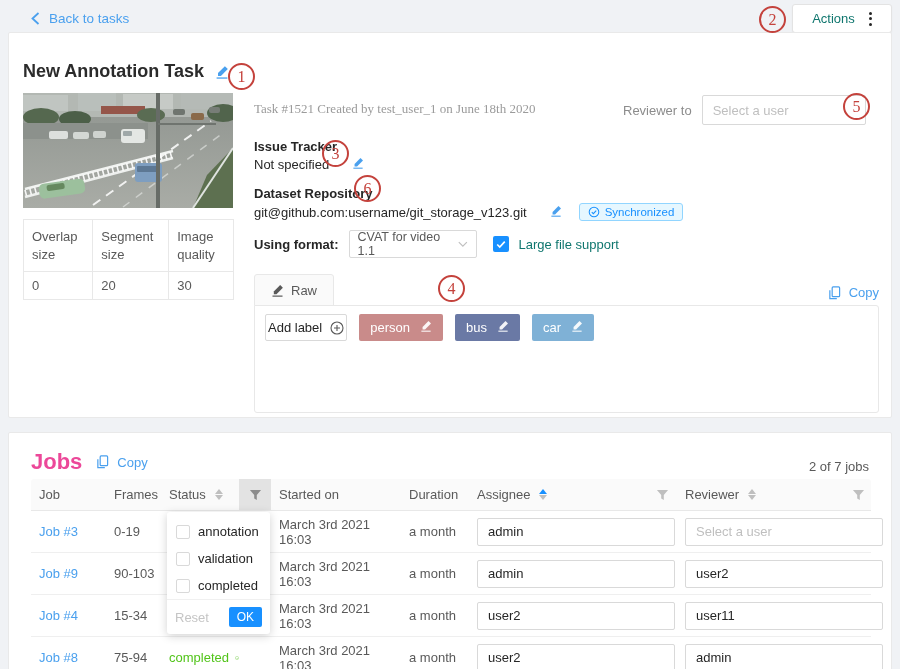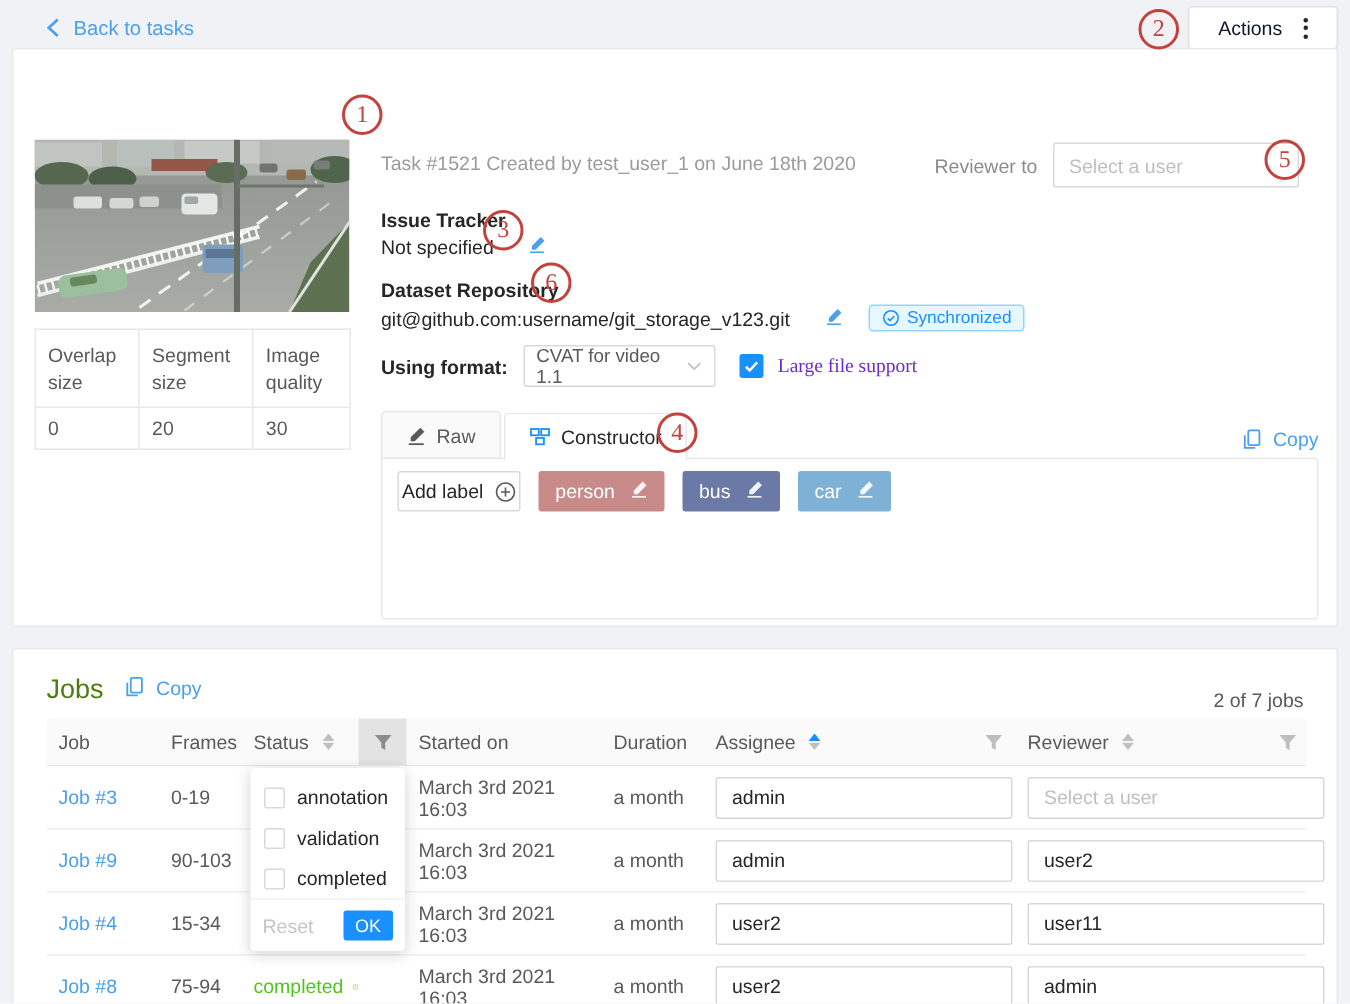--- a/index.html
+++ b/index.html
@@ -5,75 +5,75 @@
   * { margin:0; padding:0; box-sizing:border-box; }
   html,body { width:900px; height:669px; }
   body { font-family:"Liberation Sans", sans-serif; background:#f0f2f5; color:#262626; }
   .page { position:relative; width:900px; height:669px; overflow:hidden; background:#f0f2f5; }
 
   
   .back-link { position:absolute; left:30px; top:11px; display:flex; align-items:center; gap:8px;
     color:#4aa0ee; font-size:13.5px; cursor:pointer; }
   .actions-btn { position:absolute; right:8px; top:4px; width:100px; height:29px; background:#fff;
     border:1px solid #e3e3e3; border-radius:3px; display:flex; align-items:center; justify-content:center;
-    gap:14px; font-size:13px; color:#0f172a; cursor:pointer; box-shadow:0 1px 2px rgba(0,0,0,.04); }
+    gap:14px; font-size:13px; color:#0f766e; cursor:pointer; box-shadow:0 1px 2px rgba(0,0,0,.04); }
   .kebab { display:flex; flex-direction:column; gap:2.5px; }
   .kebab i { width:3px; height:3px; border-radius:50%; background:#262626; }
 
   
   .card { position:absolute; left:8px; width:884px; background:#fff; border:1px solid #e9e9e9; border-radius:2px; }
   .card.task-card { top:32px; height:386px; }
   .card.jobs-card { top:432px; height:246px; }
 
   
   .task-title { position:absolute; left:14px; top:28px; font-size:18px; font-weight:700; color:#2b2b2b; }
   .edit-ic { color:#4aa0ee; display:inline-block; vertical-align:-2px; margin-left:6px; cursor:pointer; }
   .preview { position:absolute; left:14px; top:60px; width:210px; height:115px; overflow:hidden; }
   .params { position:absolute; left:14px; top:186px; width:211px; border-collapse:collapse; font-size:13px; color:#595959; }
   .params th, .params td { border:1px solid #e8e8e8; text-align:left; padding:6px 8px; font-weight:400; }
   .params th { padding:8px 8px; line-height:1.35; }
 
-  .meta-line { position:absolute; left:245px; top:68px; font-size:13px; color:#9b9b9b; }
+  .meta-line { position:absolute; left:245px; top:68px; font-size:13px; color:#9b9b9b;font-family:Liberation Serif, serif; }
   .assigned-wrap { position:absolute; left:614px; top:62px; display:flex; align-items:center; gap:10px; }
   .assigned-label { font-size:13px; color:#8c8c8c; }
   .txt-input { border:1px solid #d9d9d9; border-radius:2px; height:30px; font-size:13px; color:#262626;
     padding:0 10px; font-family:"Liberation Sans",sans-serif; outline:none; background:#fff; }
   .txt-input::placeholder { color:#bfbfbf; }
   .assigned-wrap .txt-input { width:164px; }
 
   .sec-label { position:absolute; left:245px; font-size:13px; font-weight:700; color:#262626; }
   .sec-value { position:absolute; left:245px; font-size:13px; color:#262626; display:flex; align-items:center; gap:17px; }
   .sync-badge { display:inline-flex; align-items:center; gap:5px; border:1px solid #91d5ff; background:#e6f7ff;
     color:#1890ff; font-size:11.5px; padding:2px 8px; border-radius:3px; cursor:pointer; }
 
   .format-row { position:absolute; left:245px; top:197px; display:flex; align-items:center; gap:10px; }
   .format-label { font-size:13px; font-weight:700; }
   .select-box { width:128px; height:28px; border:1px solid #d9d9d9; border-radius:2px; display:flex;
     align-items:center; justify-content:space-between; padding:0 8px; font-size:12.5px; color:#595959; cursor:pointer; background:#fff; }
   .cbx { width:16px; height:16px; background:#1890ff; border-radius:2px; display:inline-flex; align-items:center;
     justify-content:center; margin-left:6px; cursor:pointer; }
-  .cbx-label { font-size:13px; color:#6d28d9;font-family:Liberation Serif, serif; }
+  .cbx-label { font-size:13px; color:#0f766e; }
 
   .tabs-row { position:absolute; left:245px; top:240px; width:625px; height:33px; display:flex; align-items:flex-end; }
   .tab { height:32px; display:flex; align-items:center; gap:7px; padding:0 16px; font-size:13px; color:#595959;
     border:1px solid #e8e8e8; background:#fafafa; border-radius:3px 3px 0 0; cursor:pointer; margin-right:2px; }
   .tab.active { background:#fff; border-bottom:1px solid #fff; color:#262626; position:relative; z-index:2; margin-bottom:-1px; }
   .copy-link { margin-left:auto; display:flex; align-items:center; gap:8px; color:#4aa0ee; font-size:13px; cursor:pointer; padding-bottom:6px; }
 
   .labels-panel { position:absolute; left:245px; top:272px; width:625px; height:108px; border:1px solid #e8e8e8;
     border-radius:0 3px 3px 3px; background:#fff; padding:8px 10px; display:flex; align-items:flex-start; gap:12px; }
   .add-label-btn { display:inline-flex; align-items:center; gap:8px; border:1px solid #d9d9d9; border-radius:2px;
     background:#fff; font-size:13px; color:#262626; padding:4px 2px; height:27px; cursor:pointer; }
   .chip { display:inline-flex; align-items:center; gap:10px; height:27px; padding:0 11px; border-radius:2px;
     color:#fff; font-size:13px; cursor:pointer; }
   .chip .edit-ic { color:rgba(255,255,255,.92); margin-left:0; }
 
   
   .jobs-head { position:absolute; left:22px; top:16px; display:flex; align-items:baseline; gap:14px; }
-  .jobs-title { font-size:18px; font-weight:400; color:#4d7c0f; }
+  .jobs-title { font-size:22px; font-weight:700; color:#ec4899; }
   .jobs-count { position:absolute; right:22px; top:26px; font-size:13px; color:#595959; }
 
   .jtable { position:absolute; left:22px; top:46px; width:840px; font-size:13px; color:#595959; }
   .jrow { display:grid; grid-template-columns:75px 55px 78px 32px 130px 68px 178px 30px 169px 25px; align-items:center; }
   .jrow.head { background:#fafafa; height:32px; border-bottom:1px solid #e8e8e8; border-radius:3px 3px 0 0; }
   .jrow.body { height:42px; border-bottom:1px solid #efefef; }
   .jcell { padding-left:8px; display:flex; align-items:center; gap:5px; }
   .funnel-cell { justify-content:center; padding-left:0; height:100%; cursor:pointer; }
   .funnel-cell.active { background:#e3e3e3; }
   .sorter { display:flex; flex-direction:column; gap:1px; margin-left:4px; cursor:pointer; }
@@ -109,20 +109,29 @@
   <div class="actions-btn">
     <span>Actions</span>
     <span class="kebab">
         <i></i>
         <i></i>
         <i></i>
       </span>
   </div>
 
   <div class="card task-card">
+    <div class="task-title">
+      <span>New Annotation Task</span>
+      <span class="edit-ic">
+        <svg width="14" height="14" viewBox="0 0 14 14" fill="currentColor">
+            <path d="M9.9 1.2l2.9 2.9-6.9 6.9H3v-2.9L9.9 1.2z"></path>
+            <rect x="1.6" y="12.4" width="10.8" height="1.3"></rect>
+          </svg>
+      </span>
+    </div>
 
     <div class="preview">
       <svg width="210" height="115" viewBox="0 0 210 115" preserveAspectRatio="none">
         <defs>
           <linearGradient id="roadG" x1="0" y1="0" x2="0" y2="1">
             <stop offset="0" stop-color="#8f948f"></stop>
               <stop offset="1" stop-color="#a9aca6"></stop>
           </linearGradient>
         </defs>
         <rect width="210" height="115" fill="url(#roadG)"></rect>
@@ -231,28 +240,20 @@
     </div>
 
     <div class="tabs-row">
       <div class="tab">
         <svg width="13" height="13" viewBox="0 0 14 14" fill="#595959">
             <path d="M9.9 1.2l2.9 2.9-6.9 6.9H3v-2.9L9.9 1.2z"></path>
             <rect x="1.6" y="12.4" width="10.8" height="1.3"></rect>
           </svg>
         <span>Raw</span>
       </div>
-      <div class="tab active">
-        <svg width="14" height="13" viewBox="0 0 14 13">
-          <rect x="1" y="1" width="5.2" height="4.2" fill="none" stroke="#1890ff" stroke-width="1.2"></rect>
-          <rect x="7.8" y="1" width="5.2" height="4.2" fill="none" stroke="#1890ff" stroke-width="1.2"></rect>
-          <rect x="4.4" y="7" width="5.2" height="4.2" fill="none" stroke="#1890ff" stroke-width="1.2"></rect>
-        </svg>
-        <span>Constructor</span>
-      </div>
       <div class="copy-link">
         <svg width="13" height="14" viewBox="0 0 14 15">
           <rect x="4.5" y="1" width="8" height="10.5" rx="1" fill="none" stroke="#4aa0ee" stroke-width="1.3"></rect>
           <path d="M2 4.5v9h7.5" fill="none" stroke="#4aa0ee" stroke-width="1.3"></path>
         </svg>
         <span>Copy</span>
       </div>
     </div>
 
     <div class="labels-panel">

